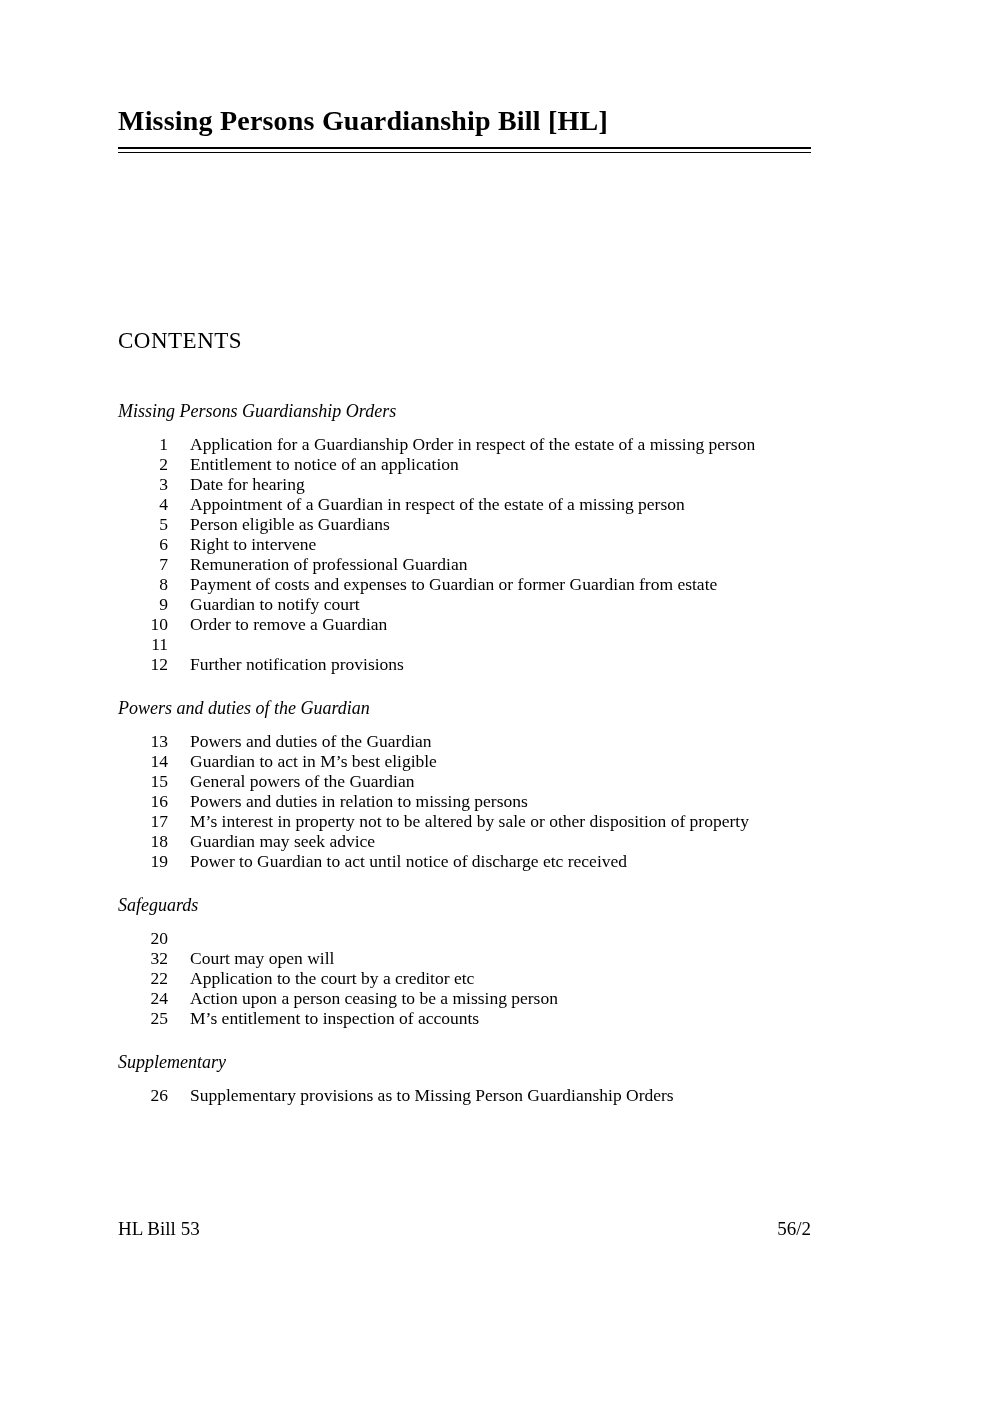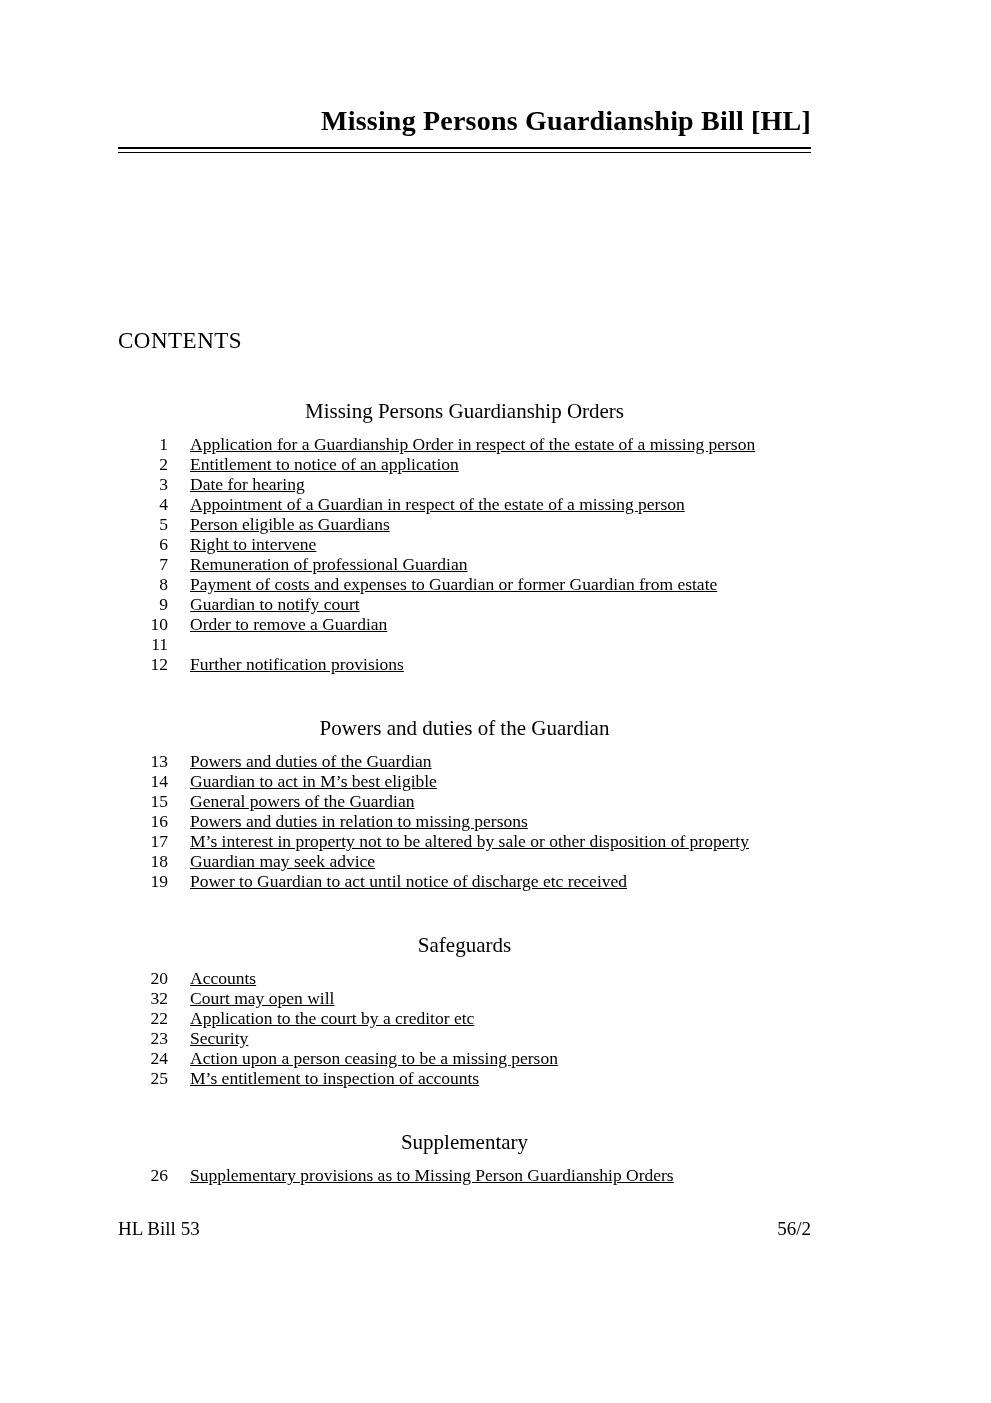--- a/index.html
+++ b/index.html
@@ -21,63 +21,63 @@
   }
   .col {
     margin-left: 118px;
     width: 693px;
   }
   .bill-title {
     margin: 104px 0 0 0;
     font-size: 28px;
     line-height: 34px;
     font-weight: bold;
-    text-align: right;
+    text-align: left;
     letter-spacing: 0.2px;
   }
   .double-rule {
     margin-top: 9px;
     height: 3px;
     border-top: 2px solid #000;
     border-bottom: 1px solid #000;
   }
   .contents-heading {
     margin-top: 176px;
     font-size: 23px;
     line-height: 24px;
     text-align: left;
     letter-spacing: 0.5px;
   }
   .toc-section {
-    margin-top: 44px;
+    margin-top: 24px;
   }
   .toc-section:first-child {
     margin-top: 48px;
   }
   .section-heading {
-    font-size: 21px;
+    font-style: italic;
+    font-size: 18px;
     line-height: 20px;
-    text-align: center;
+    text-align: left;
     margin-bottom: 13px;
   }
   .toc-item {
     display: flex;
     font-size: 17.5px;
     line-height: 20px;
   }
   .toc-num {
     flex: none;
     width: 50px;
     text-align: right;
   }
   .toc-text {
     flex: 1;
     margin-left: 22px;
     text-align: justify;
-    text-decoration: underline;
   }
   .footer {
     position: absolute;
     top: 1218px;
     left: 118px;
     width: 693px;
     display: flex;
     justify-content: space-between;
     font-size: 19px;
     line-height: 22px;
@@ -174,33 +174,28 @@
         </div>
         <div class="toc-item">
           <span class="toc-num">19</span>
           <span class="toc-text">Power to Guardian to act until notice of discharge etc received</span>
         </div>
       </section>
       <section class="toc-section">
         <div class="section-heading">Safeguards</div>
         <div class="toc-item">
           <span class="toc-num">20</span>
-          <span class="toc-text">Accounts</span>
         </div>
         <div class="toc-item">
           <span class="toc-num">32</span>
           <span class="toc-text">Court may open will</span>
         </div>
         <div class="toc-item">
           <span class="toc-num">22</span>
           <span class="toc-text">Application to the court by a creditor etc</span>
-        </div>
-        <div class="toc-item">
-          <span class="toc-num">23</span>
-          <span class="toc-text">Security</span>
         </div>
         <div class="toc-item">
           <span class="toc-num">24</span>
           <span class="toc-text">Action upon a person ceasing to be a missing person</span>
         </div>
         <div class="toc-item">
           <span class="toc-num">25</span>
           <span class="toc-text">M’s entitlement to inspection of accounts</span>
         </div>
       </section>

